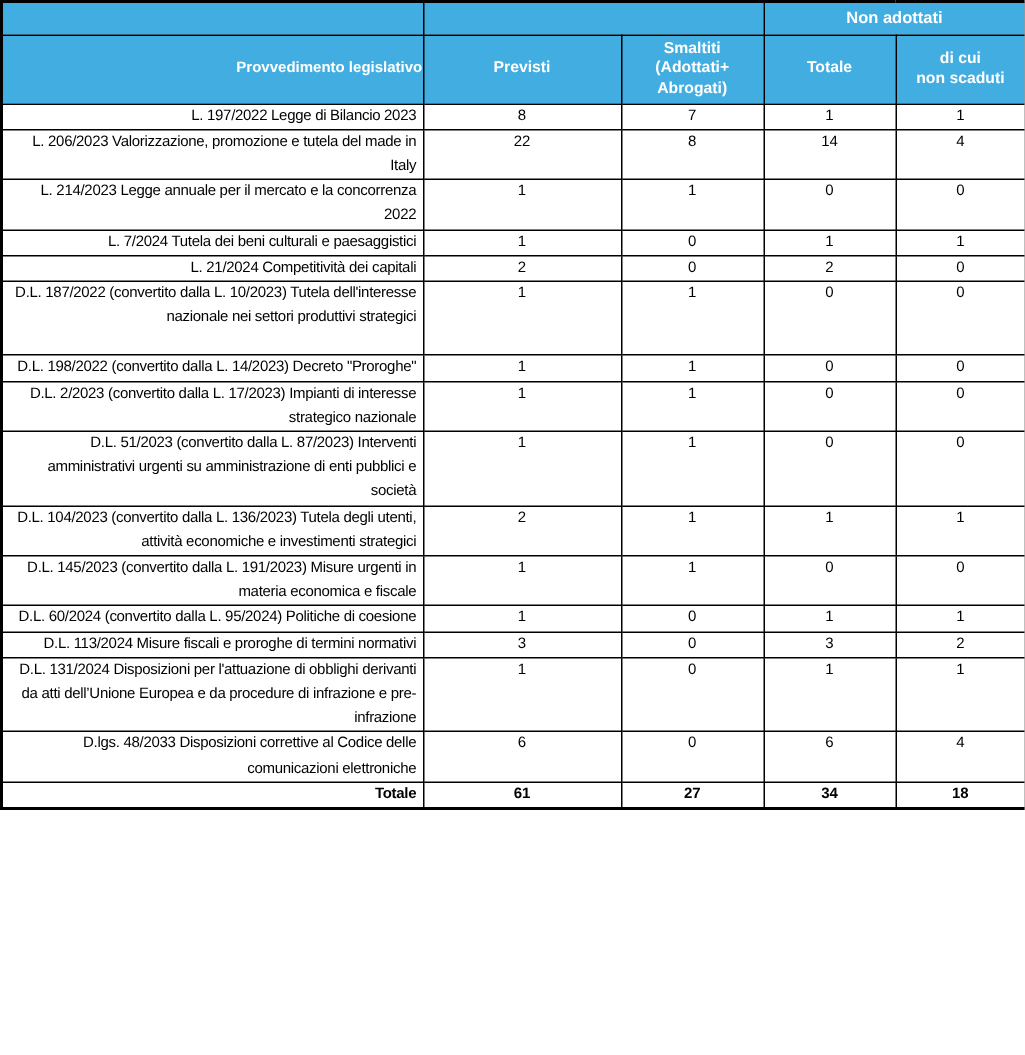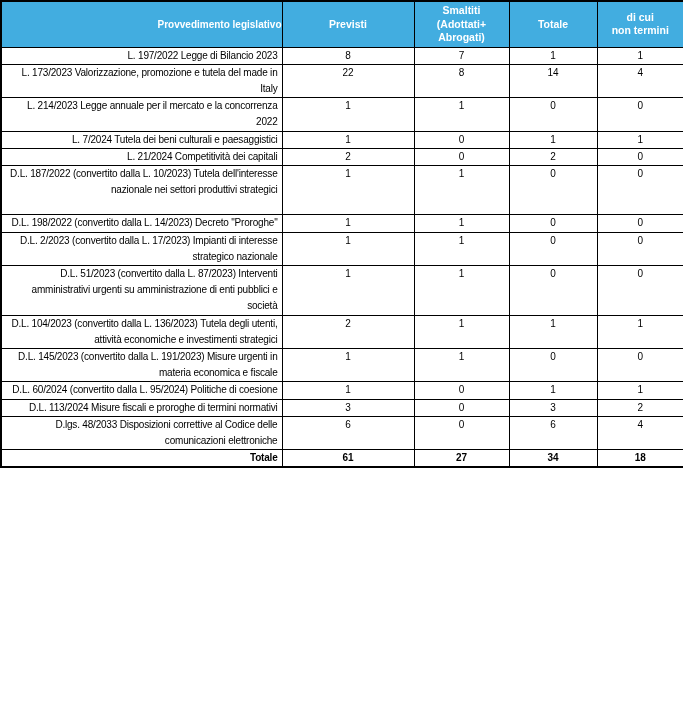--- a/index.html
+++ b/index.html
@@ -50,41 +50,46 @@
 
 <table>
   <colgroup>
     <col style="width:281px">
     <col style="width:132px">
     <col style="width:95px">
     <col style="width:88px">
     <col style="width:87px">
   </colgroup>
   <thead>
+    <tr class="h1">
+      <th></th>
+      <th colspan="2"></th>
+      <th colspan="2">Non adottati</th>
+    </tr>
     <tr class="h2">
       <th class="label-head">Provvedimento legislativo</th>
       <th>Previsti</th>
       <th>Smaltiti
 (Adottati+
 Abrogati)</th>
       <th>Totale</th>
       <th>di cui
-non termini</th>
+non scaduti</th>
     </tr>
   </thead>
   <tbody id="table-body">
       <tr>
         <td class="label-cell">L. 197/2022 Legge di Bilancio 2023</td>
         <td class="num-cell">8</td>
         <td class="num-cell">7</td>
         <td class="num-cell">1</td>
         <td class="num-cell">1</td>
       </tr>
       <tr>
-        <td class="label-cell">L. 173/2023 Valorizzazione, promozione e tutela del made in Italy</td>
+        <td class="label-cell">L. 206/2023 Valorizzazione, promozione e tutela del made in Italy</td>
         <td class="num-cell">22</td>
         <td class="num-cell">8</td>
         <td class="num-cell">14</td>
         <td class="num-cell">4</td>
       </tr>
       <tr>
         <td class="label-cell">L. 214/2023 Legge annuale per il mercato e la concorrenza 2022</td>
         <td class="num-cell">1</td>
         <td class="num-cell">1</td>
         <td class="num-cell">0</td>
@@ -154,20 +159,27 @@
         <td class="num-cell">1</td>
       </tr>
       <tr>
         <td class="label-cell">D.L. 113/2024 Misure fiscali e proroghe di termini normativi</td>
         <td class="num-cell">3</td>
         <td class="num-cell">0</td>
         <td class="num-cell">3</td>
         <td class="num-cell">2</td>
       </tr>
       <tr>
+        <td class="label-cell">D.L. 131/2024 Disposizioni per l'attuazione di obblighi derivanti da atti dell’Unione Europea e da procedure di infrazione e pre-infrazione</td>
+        <td class="num-cell">1</td>
+        <td class="num-cell">0</td>
+        <td class="num-cell">1</td>
+        <td class="num-cell">1</td>
+      </tr>
+      <tr>
         <td class="label-cell">D.lgs. 48/2033 Disposizioni correttive al Codice delle comunicazioni elettroniche</td>
         <td class="num-cell">6</td>
         <td class="num-cell">0</td>
         <td class="num-cell">6</td>
         <td class="num-cell">4</td>
       </tr>
     </tbody>
   <tfoot>
     <tr>
       <td class="label-cell">Totale</td>

